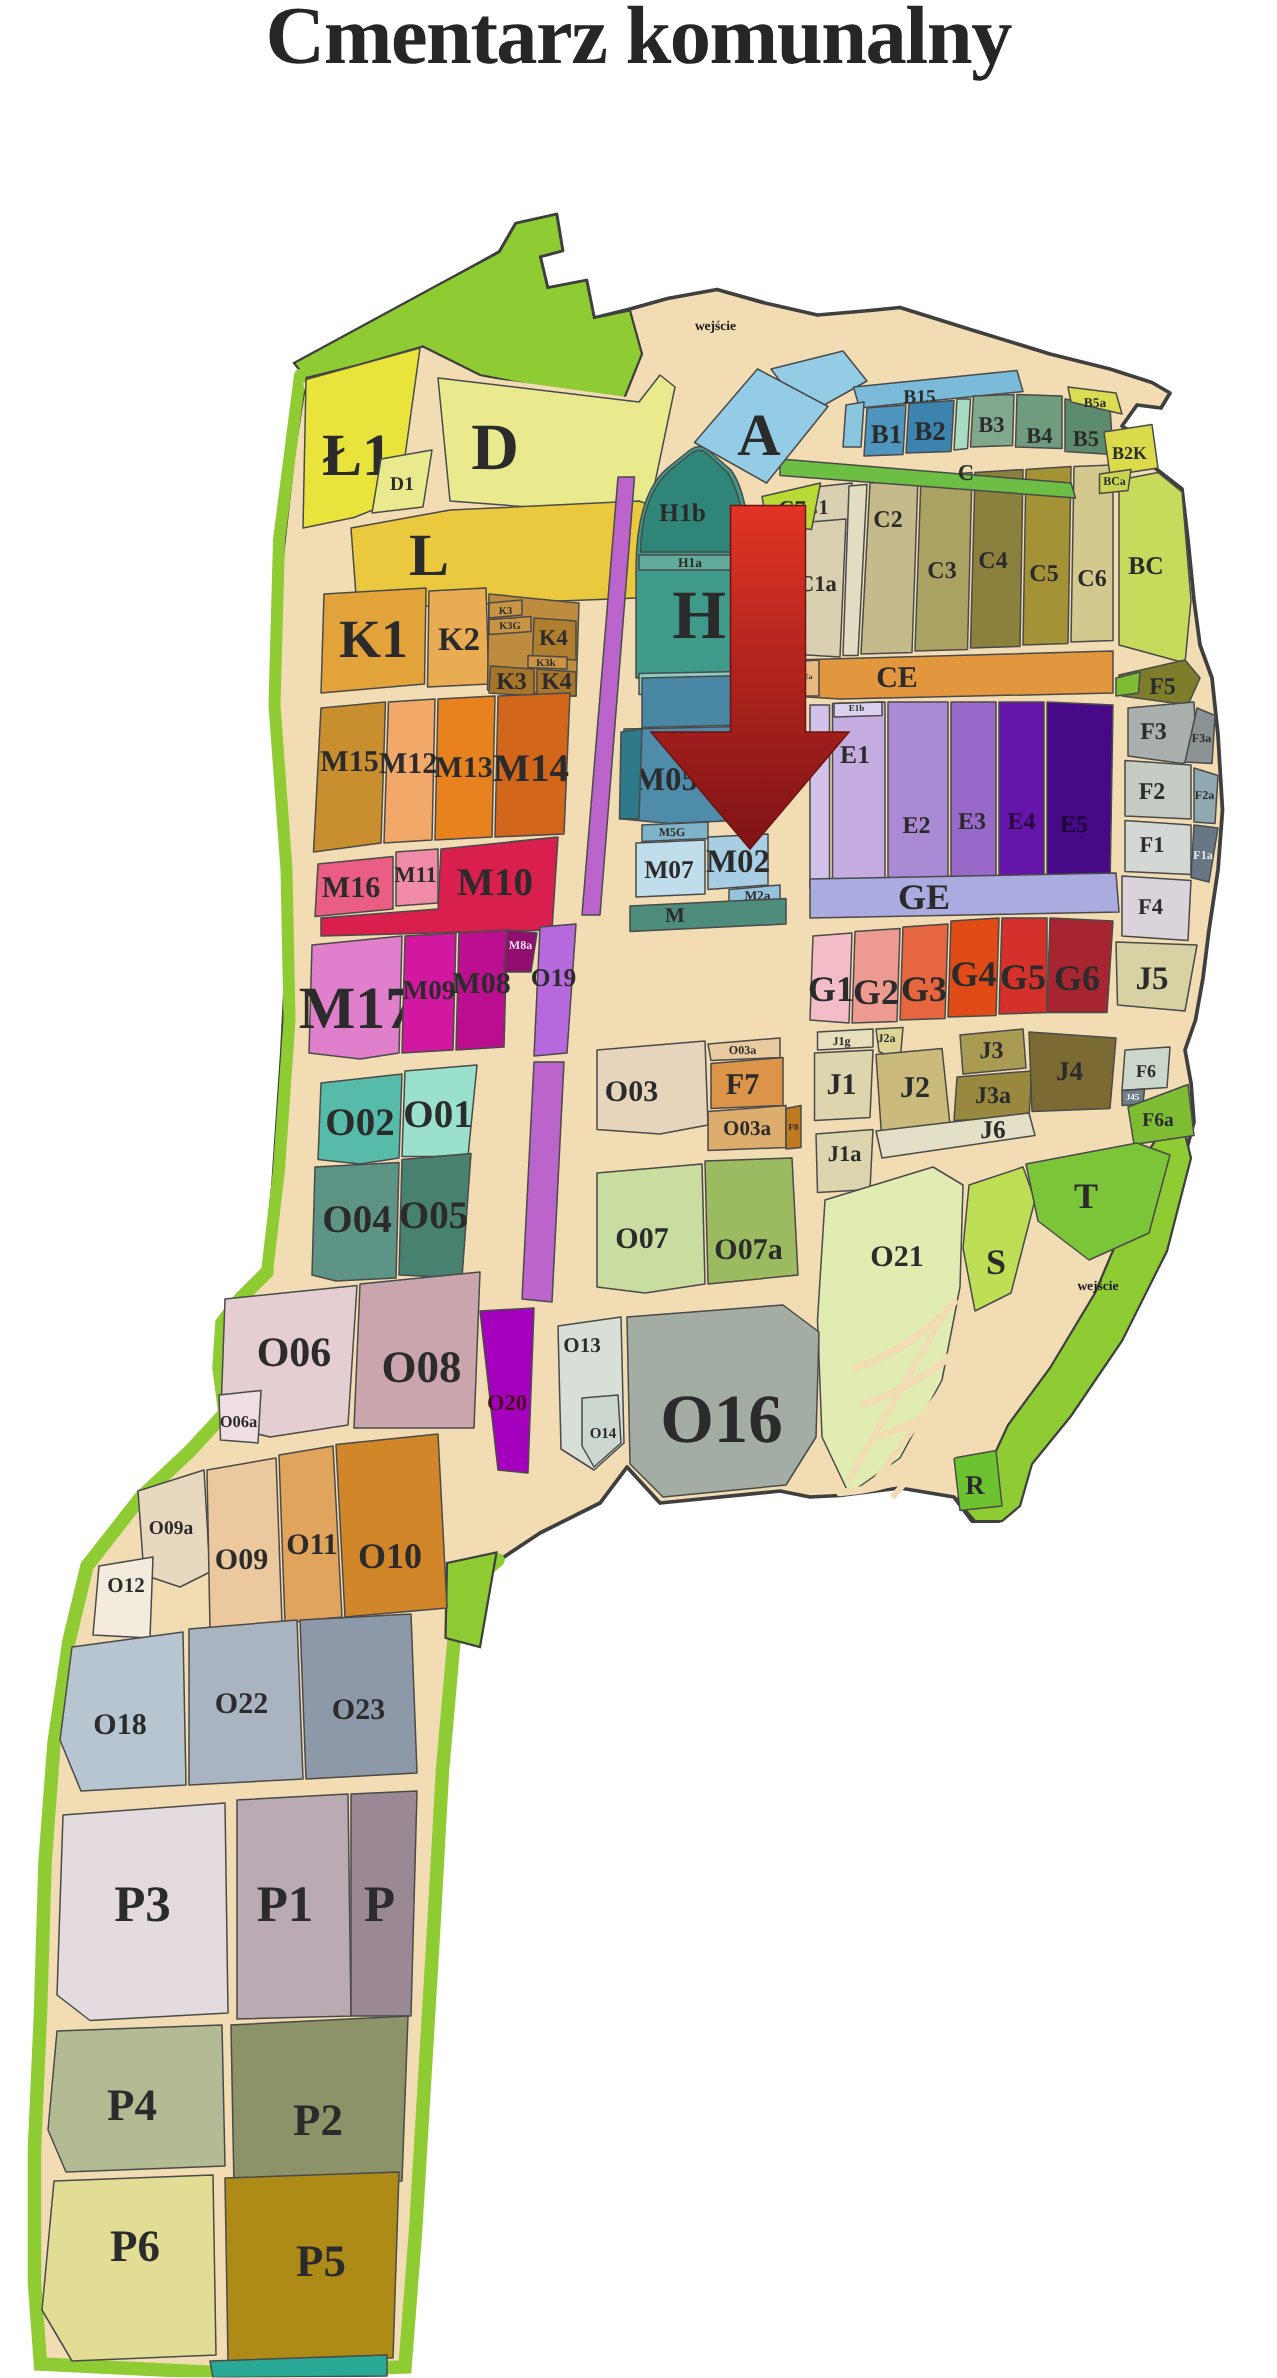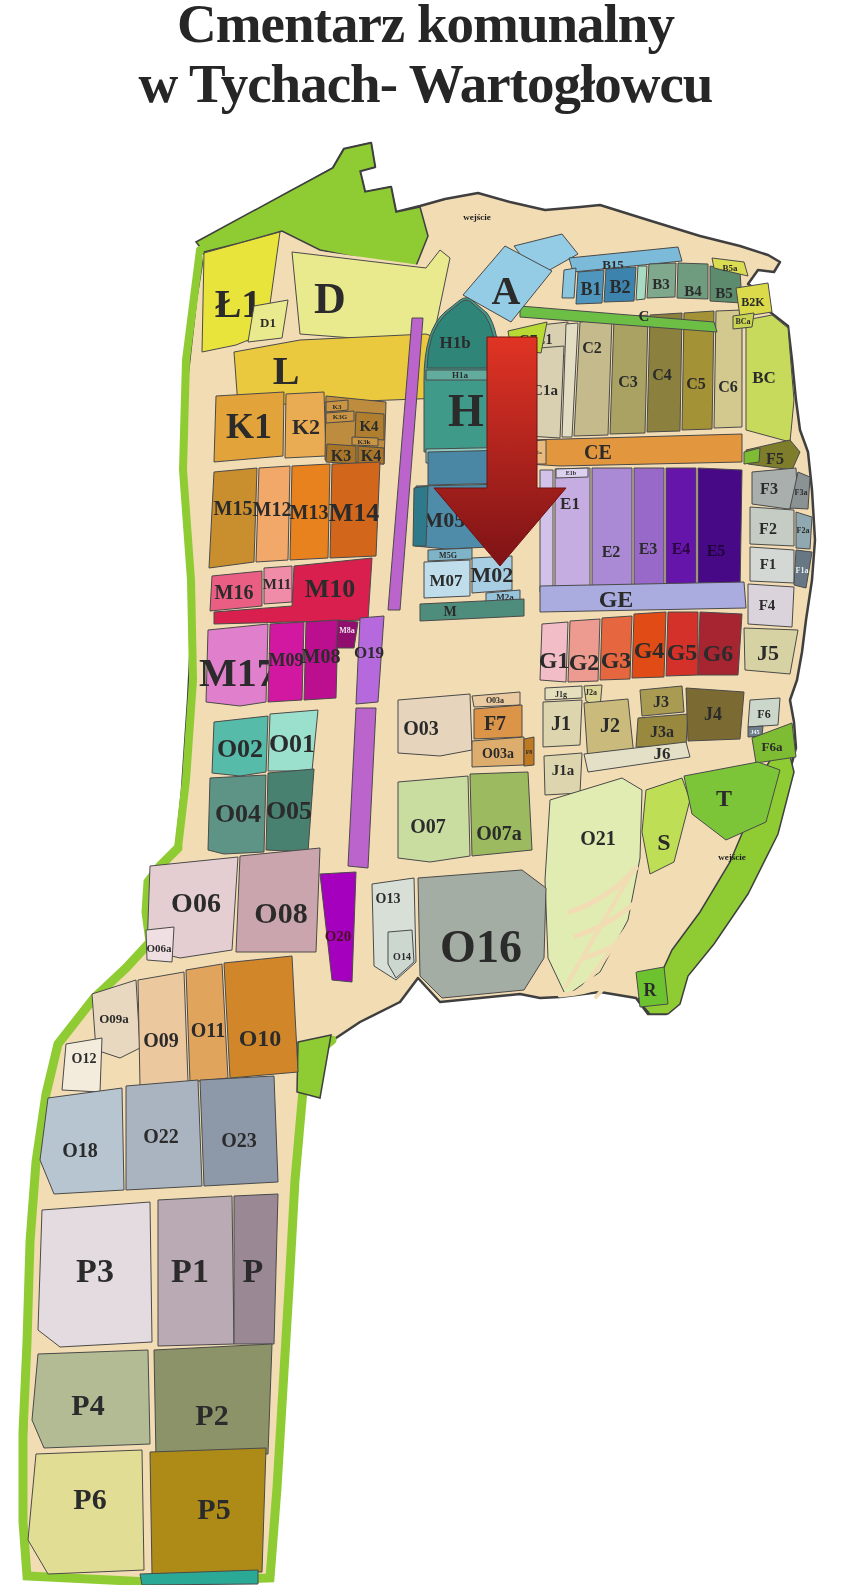--- a/index.html
+++ b/index.html
@@ -301,15 +301,14 @@
       <path d="M560,995 Q606,992 646,962" fill="none" stroke="#F2DCB3" stroke-width="5" stroke-linecap="round"></path>
       <path d="M566,986 L632,872" fill="none" stroke="#F2DCB3" stroke-width="4" stroke-linecap="round"></path>
       <path d="M580,992 L646,902" fill="none" stroke="#F2DCB3" stroke-width="4" stroke-linecap="round"></path>
       <path d="M596,997 L650,934" fill="none" stroke="#F2DCB3" stroke-width="4" stroke-linecap="round"></path>
       <polygon points="487,337 537,337 537,488 566,488 500,566 434,488 487,488" fill="url(#ag)" stroke="#6E1212" stroke-width="1"></polygon>
       <text x="477" y="220" text-anchor="middle" fill="#1A1A1A" style="font:700 9px &quot;Liberation Serif&quot;,serif;">wejście</text>
       <text x="732" y="860" text-anchor="middle" fill="#1A1A1A" style="font:700 9px &quot;Liberation Serif&quot;,serif;">wejście</text>
     </svg>
   <div class="title">
     <div>Cmentarz komunalny</div>
-    <div>w Tychach- Wartogłowcu</div>
   </div>
 </div>
 
 </body></html>

